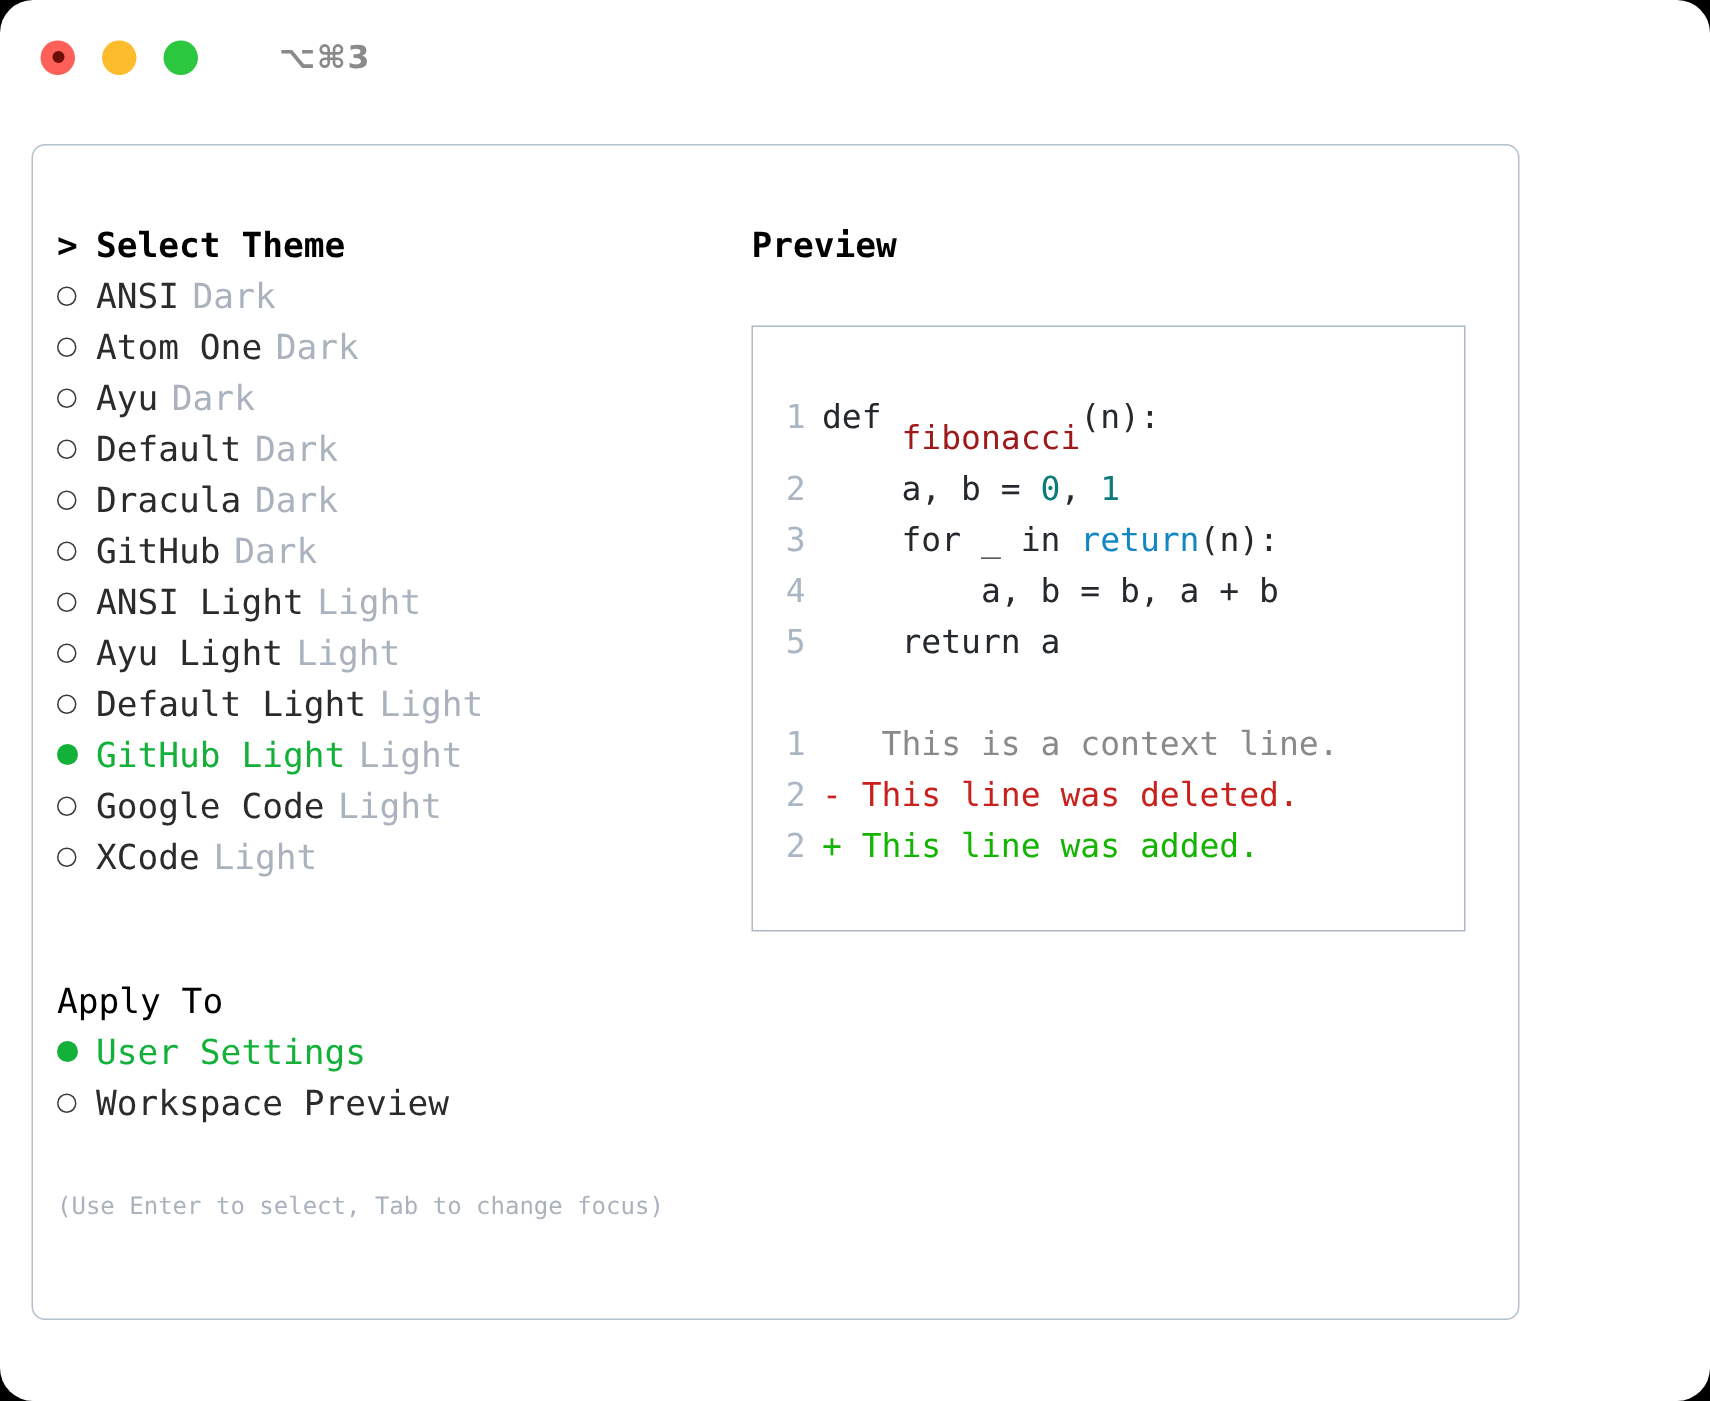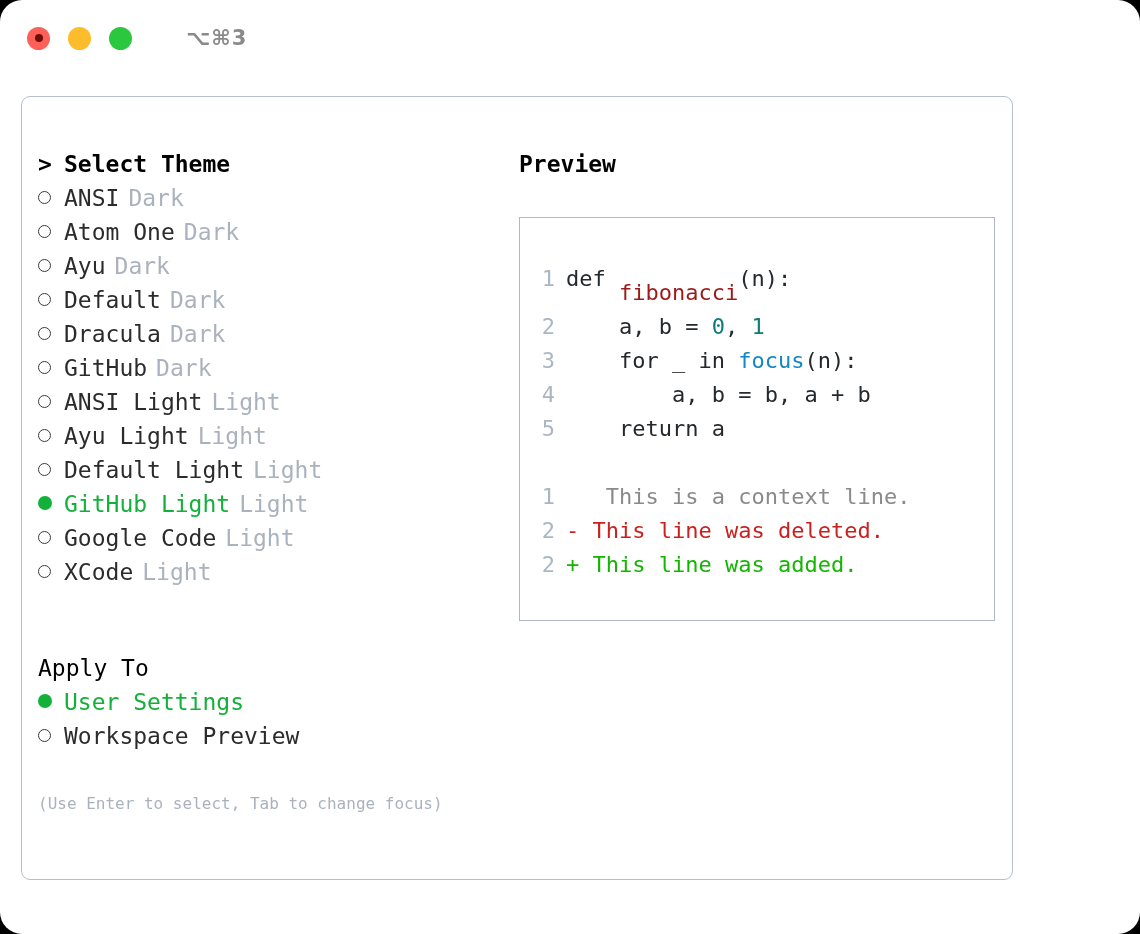--- a/index.html
+++ b/index.html
@@ -91,21 +91,21 @@
   }
 
   .col-left {
     position: absolute;
     left: 16px;
     top: 50px;
     width: 450px;
   }
   .col-right {
     position: absolute;
-    left: 497px;
+    left: 479px;
     top: 50px;
     width: 500px;
   }
 
   
   .section-title {
     font-size: 23px;
     font-weight: 700;
     color: #000000;
     line-height: 34px;
@@ -276,21 +276,21 @@
         <div class="hint">(Use Enter to select, Tab to change focus)</div>
       </div>
 
       <div class="col-right">
         <div class="preview-title">Preview</div>
 
         <div class="code-box">
           <div id="code-lines">
               <div class="code-line"><span class="ln">1</span><span class="code-text">def </span><span class="tok-fn">fibonacci</span><span class="code-text">(n):</span></div>
               <div class="code-line"><span class="ln">2</span><span class="code-text">    a, b = </span><span class="tok-num">0</span><span class="code-text">, </span><span class="tok-num">1</span></div>
-              <div class="code-line"><span class="ln">3</span><span class="code-text">    for _ in </span><span class="tok-call">focus</span><span class="code-text">(n):</span></div>
+              <div class="code-line"><span class="ln">3</span><span class="code-text">    for _ in </span><span class="tok-call">return</span><span class="code-text">(n):</span></div>
               <div class="code-line"><span class="ln">4</span><span class="code-text">        a, b = b, a + b</span></div>
               <div class="code-line"><span class="ln">5</span><span class="code-text">    return a</span></div>
             </div>
           <div class="diff-gap"></div>
           <div id="diff-lines">
               <div class="code-line"><span class="ln">1</span><span class="diff-context"> </span><span class="diff-context">  This is a context line.</span></div>
               <div class="code-line"><span class="ln">2</span><span class="diff-del">-</span><span class="diff-del"> This line was deleted.</span></div>
               <div class="code-line"><span class="ln">2</span><span class="diff-add">+</span><span class="diff-add"> This line was added.</span></div>
             </div>
         </div>

